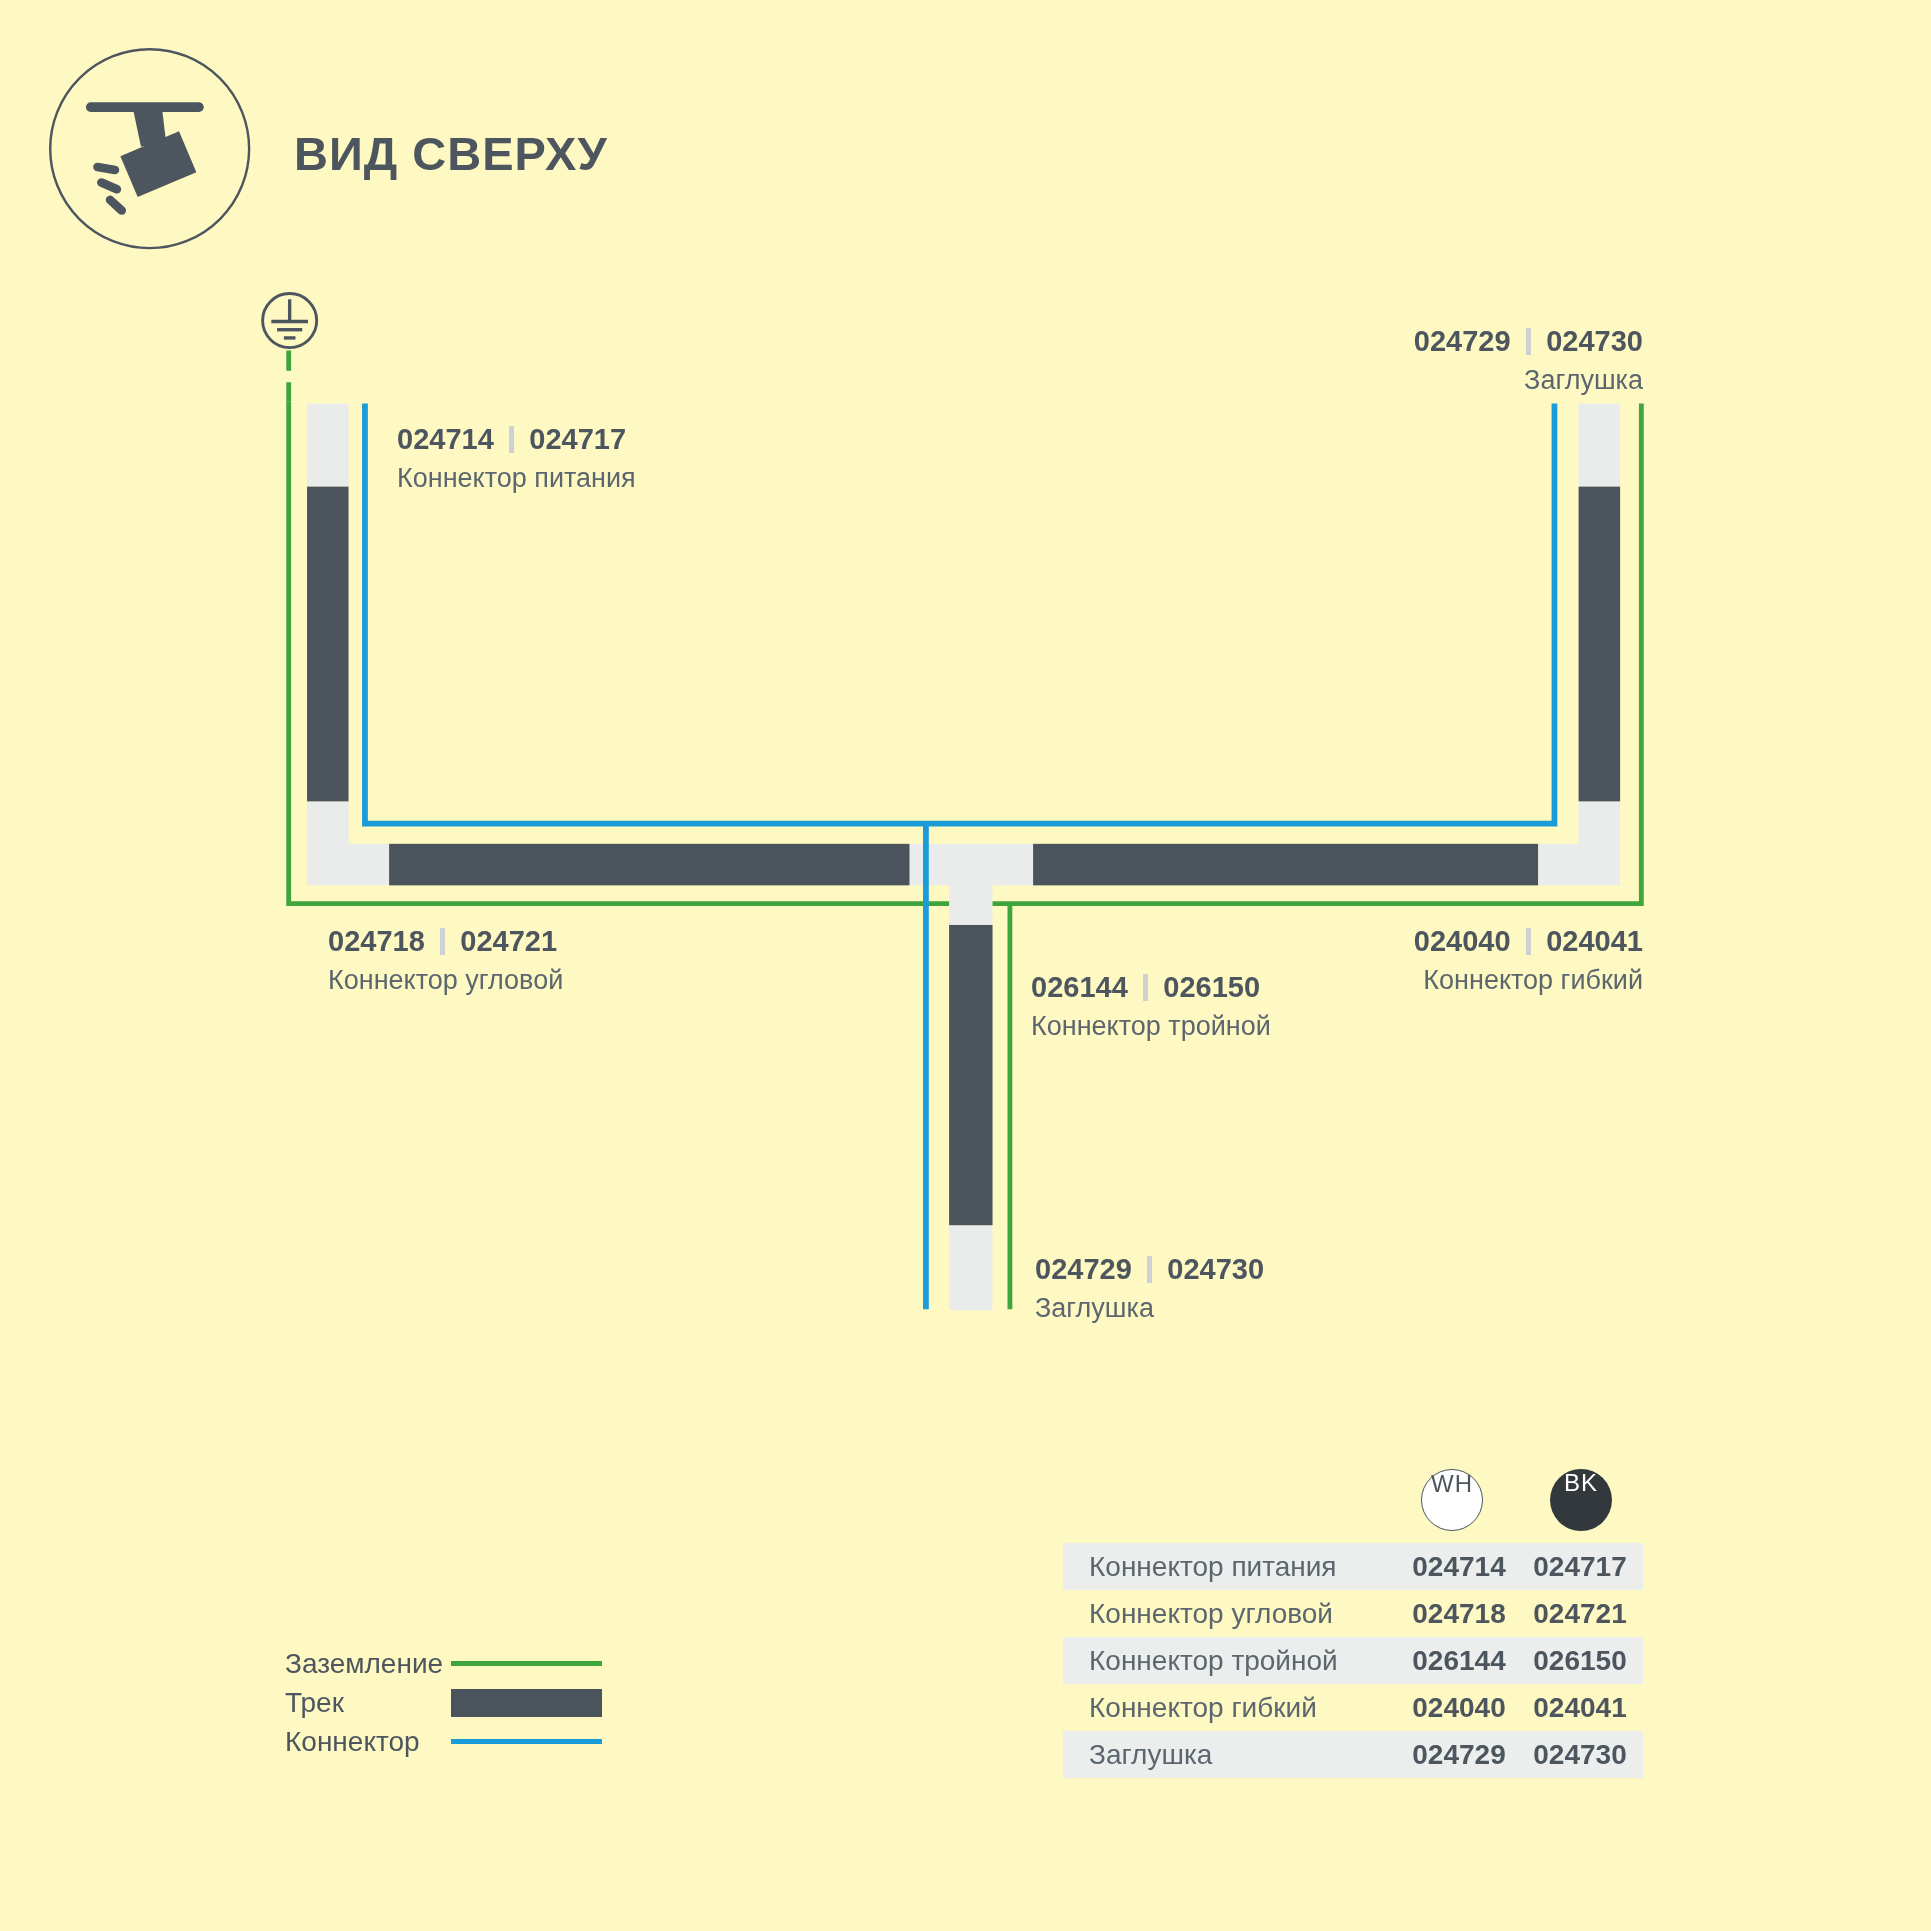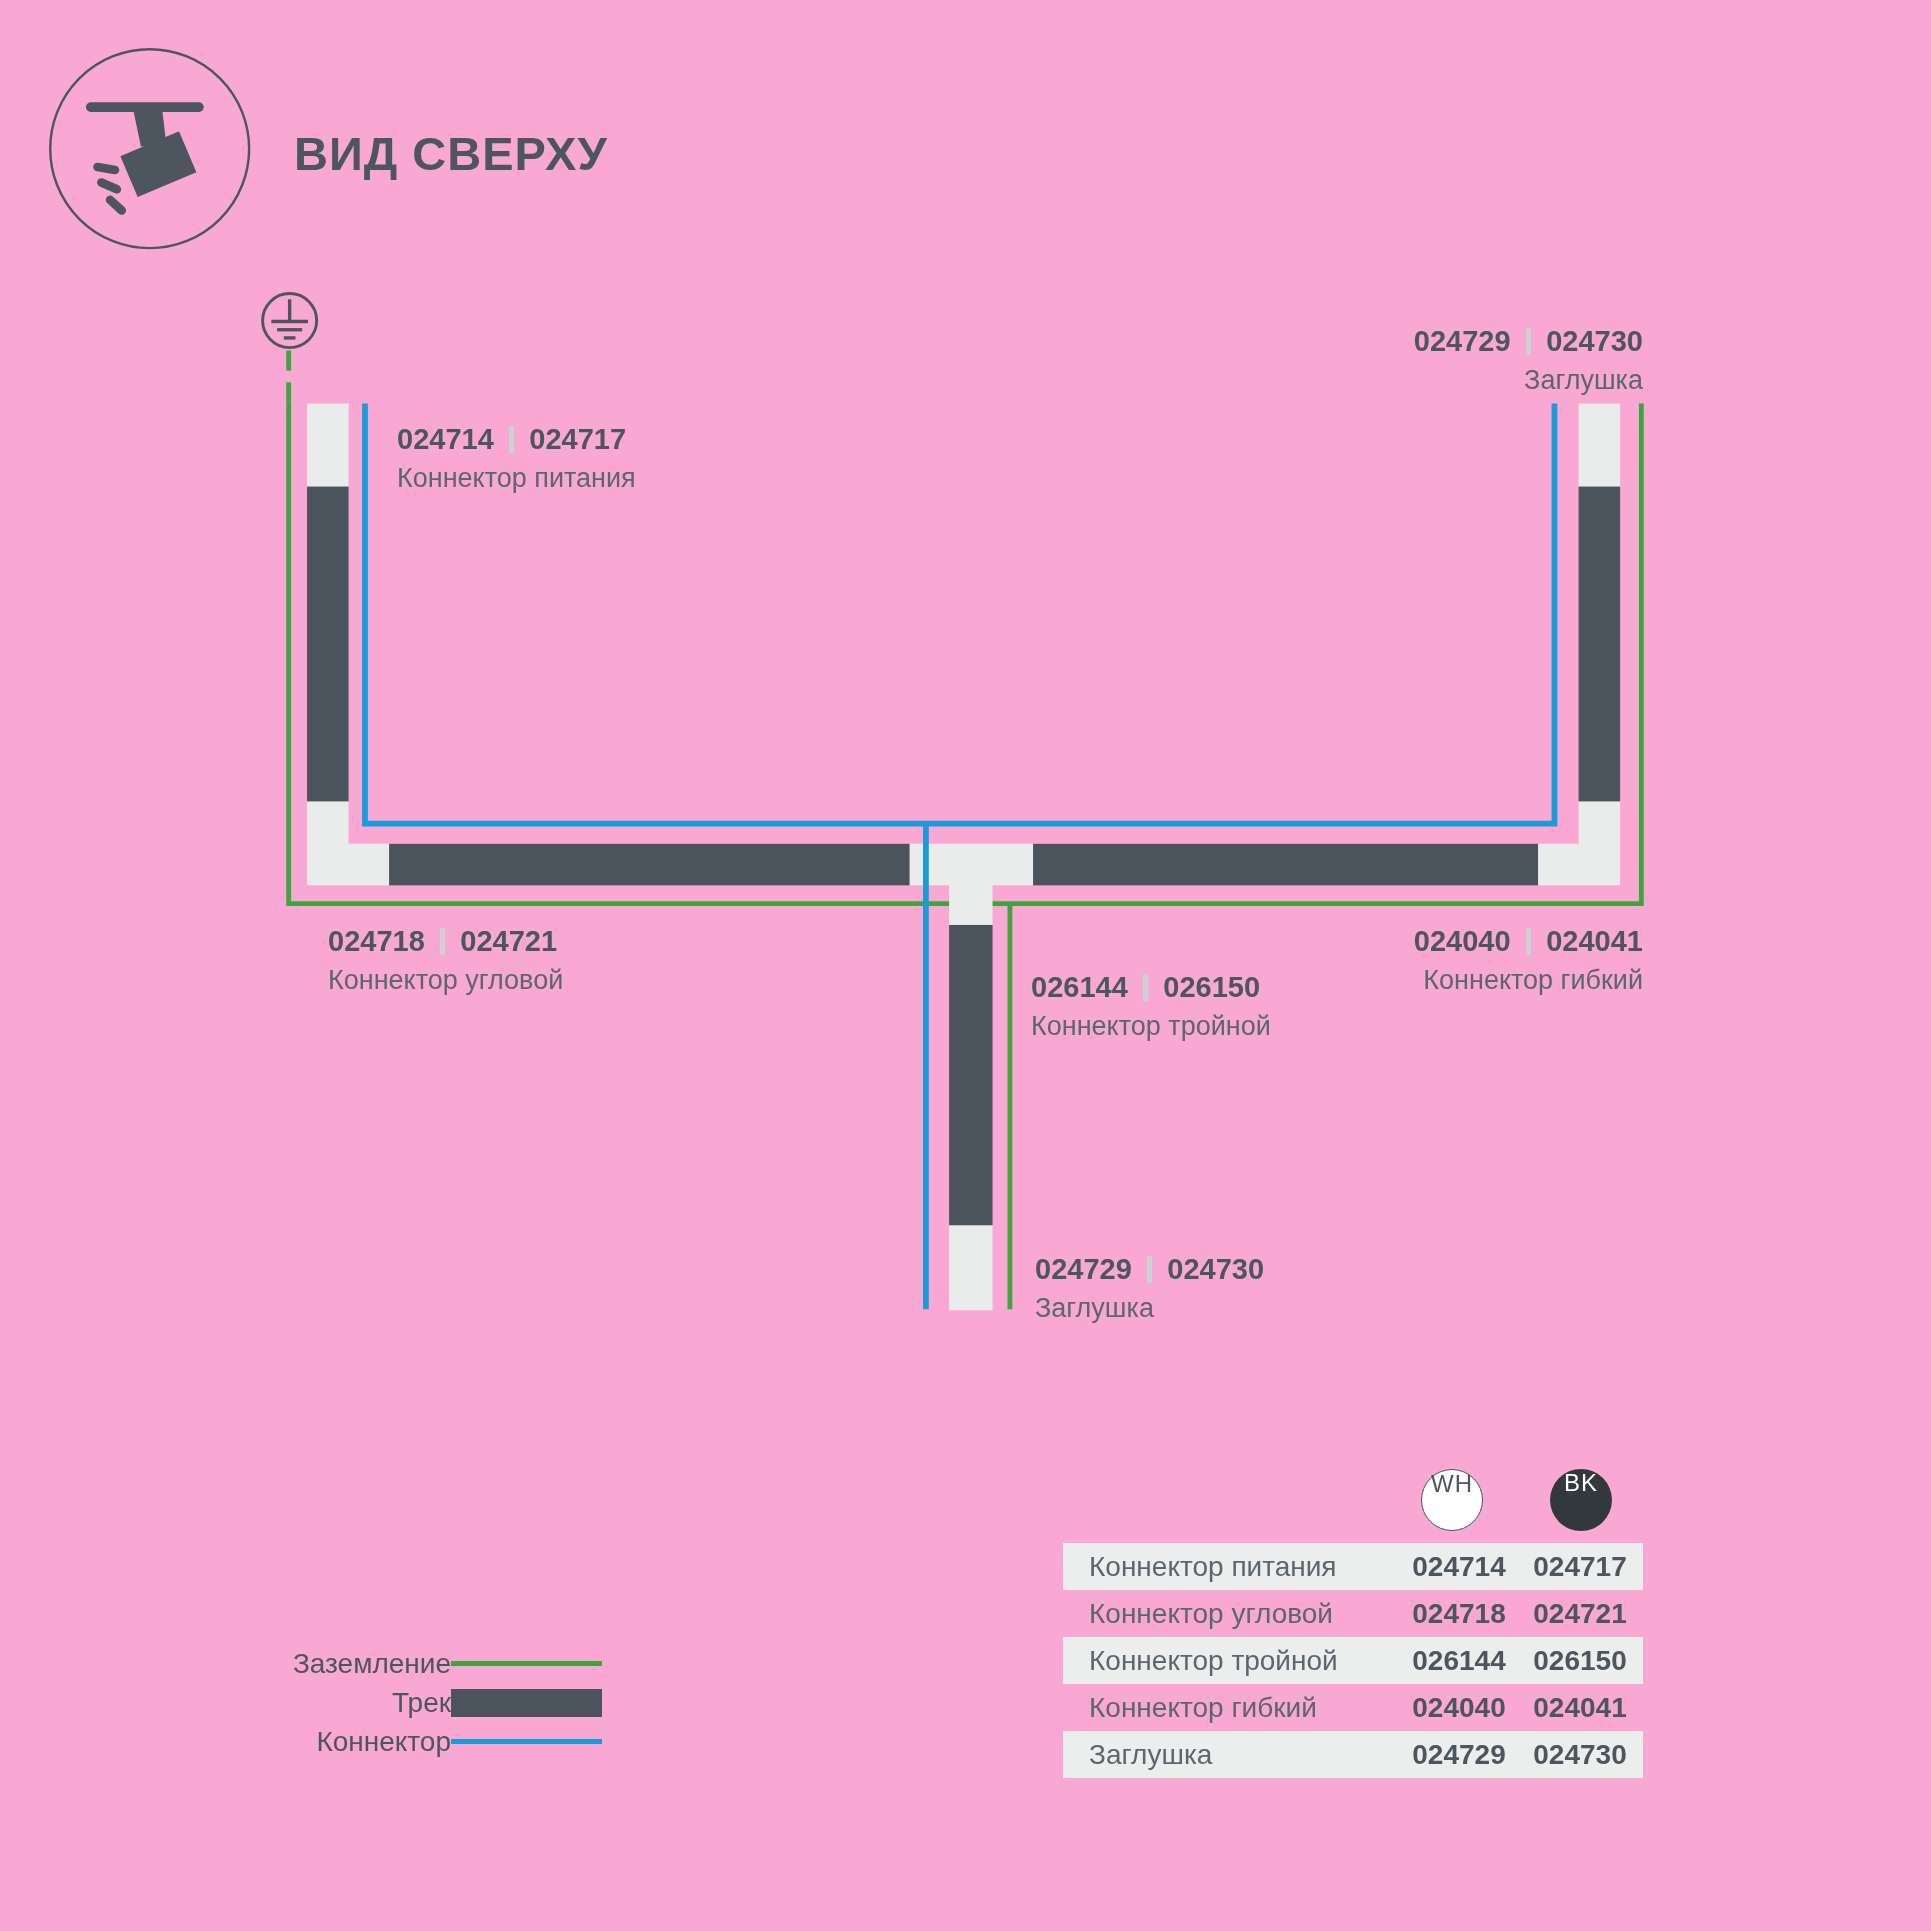--- a/index.html
+++ b/index.html
@@ -1,36 +1,36 @@
 <!DOCTYPE html>
 <html style="--track: #4b545c; --connector: #eaeceb; --ground-green: #3ea53c; --neutral-blue: #1a9cd8; --text-dark: #4d565e; --text-secondary: #5c666e; --row-bg: #ebeeec; --bk-badge: #33383c; --separator: #cdd1d2;"><head>
 <meta charset="utf-8">
 <style>
   html,body{margin:0;padding:0;background:#fff;}
-  .canvas{position:relative;width:1931px;height:1931px;background:#f9a8d4;overflow:hidden;
+  .canvas{position:relative;width:1931px;height:1931px;background:#fef9c3;overflow:hidden;
           font-family:"Liberation Sans", sans-serif;}
   .diagram{position:absolute;left:0;top:0;width:1931px;height:1931px;}
 
   
   .hicon{position:absolute;left:0;top:0;width:309px;height:309px;}
   .title{position:absolute;left:294px;top:126px;font-size:47px;font-weight:bold;
          letter-spacing:1px;color:var(--text-dark);white-space:nowrap;}
 
   
   .dlabel{position:absolute;color:var(--text-dark);}
   .dlabel .codes{font-size:29px;font-weight:bold;line-height:29px;white-space:nowrap;}
   .dlabel .sep{display:inline-block;width:4.8px;height:27px;background:var(--separator);
                margin:0 15.4px;vertical-align:-3.9px;}
   .dlabel .lname{font-size:27px;line-height:27px;color:var(--text-secondary);
                  margin-top:10.6px;white-space:nowrap;}
   .dlabel.right{text-align:right;}
 
   
   .legend{position:absolute;left:285px;top:1644px;}
-  .lrow{display:flex;align-items:center;height:39px;text-align:right;}
+  .lrow{display:flex;align-items:center;height:39px;}
   .ltext{width:166px;font-size:28px;color:var(--text-dark);}
   .lswatch{width:151px;}
   .lswatch.line-green{height:4.8px;background:var(--ground-green);}
   .lswatch.bar-track{height:28px;background:var(--track);}
   .lswatch.line-blue{height:4.8px;background:var(--neutral-blue);}
 
   
   .ptable{position:absolute;left:1063px;top:1543px;width:580px;font-size:28px;}
   .trow{display:flex;height:47px;line-height:47px;}
   .trow.odd{background:var(--row-bg);}

